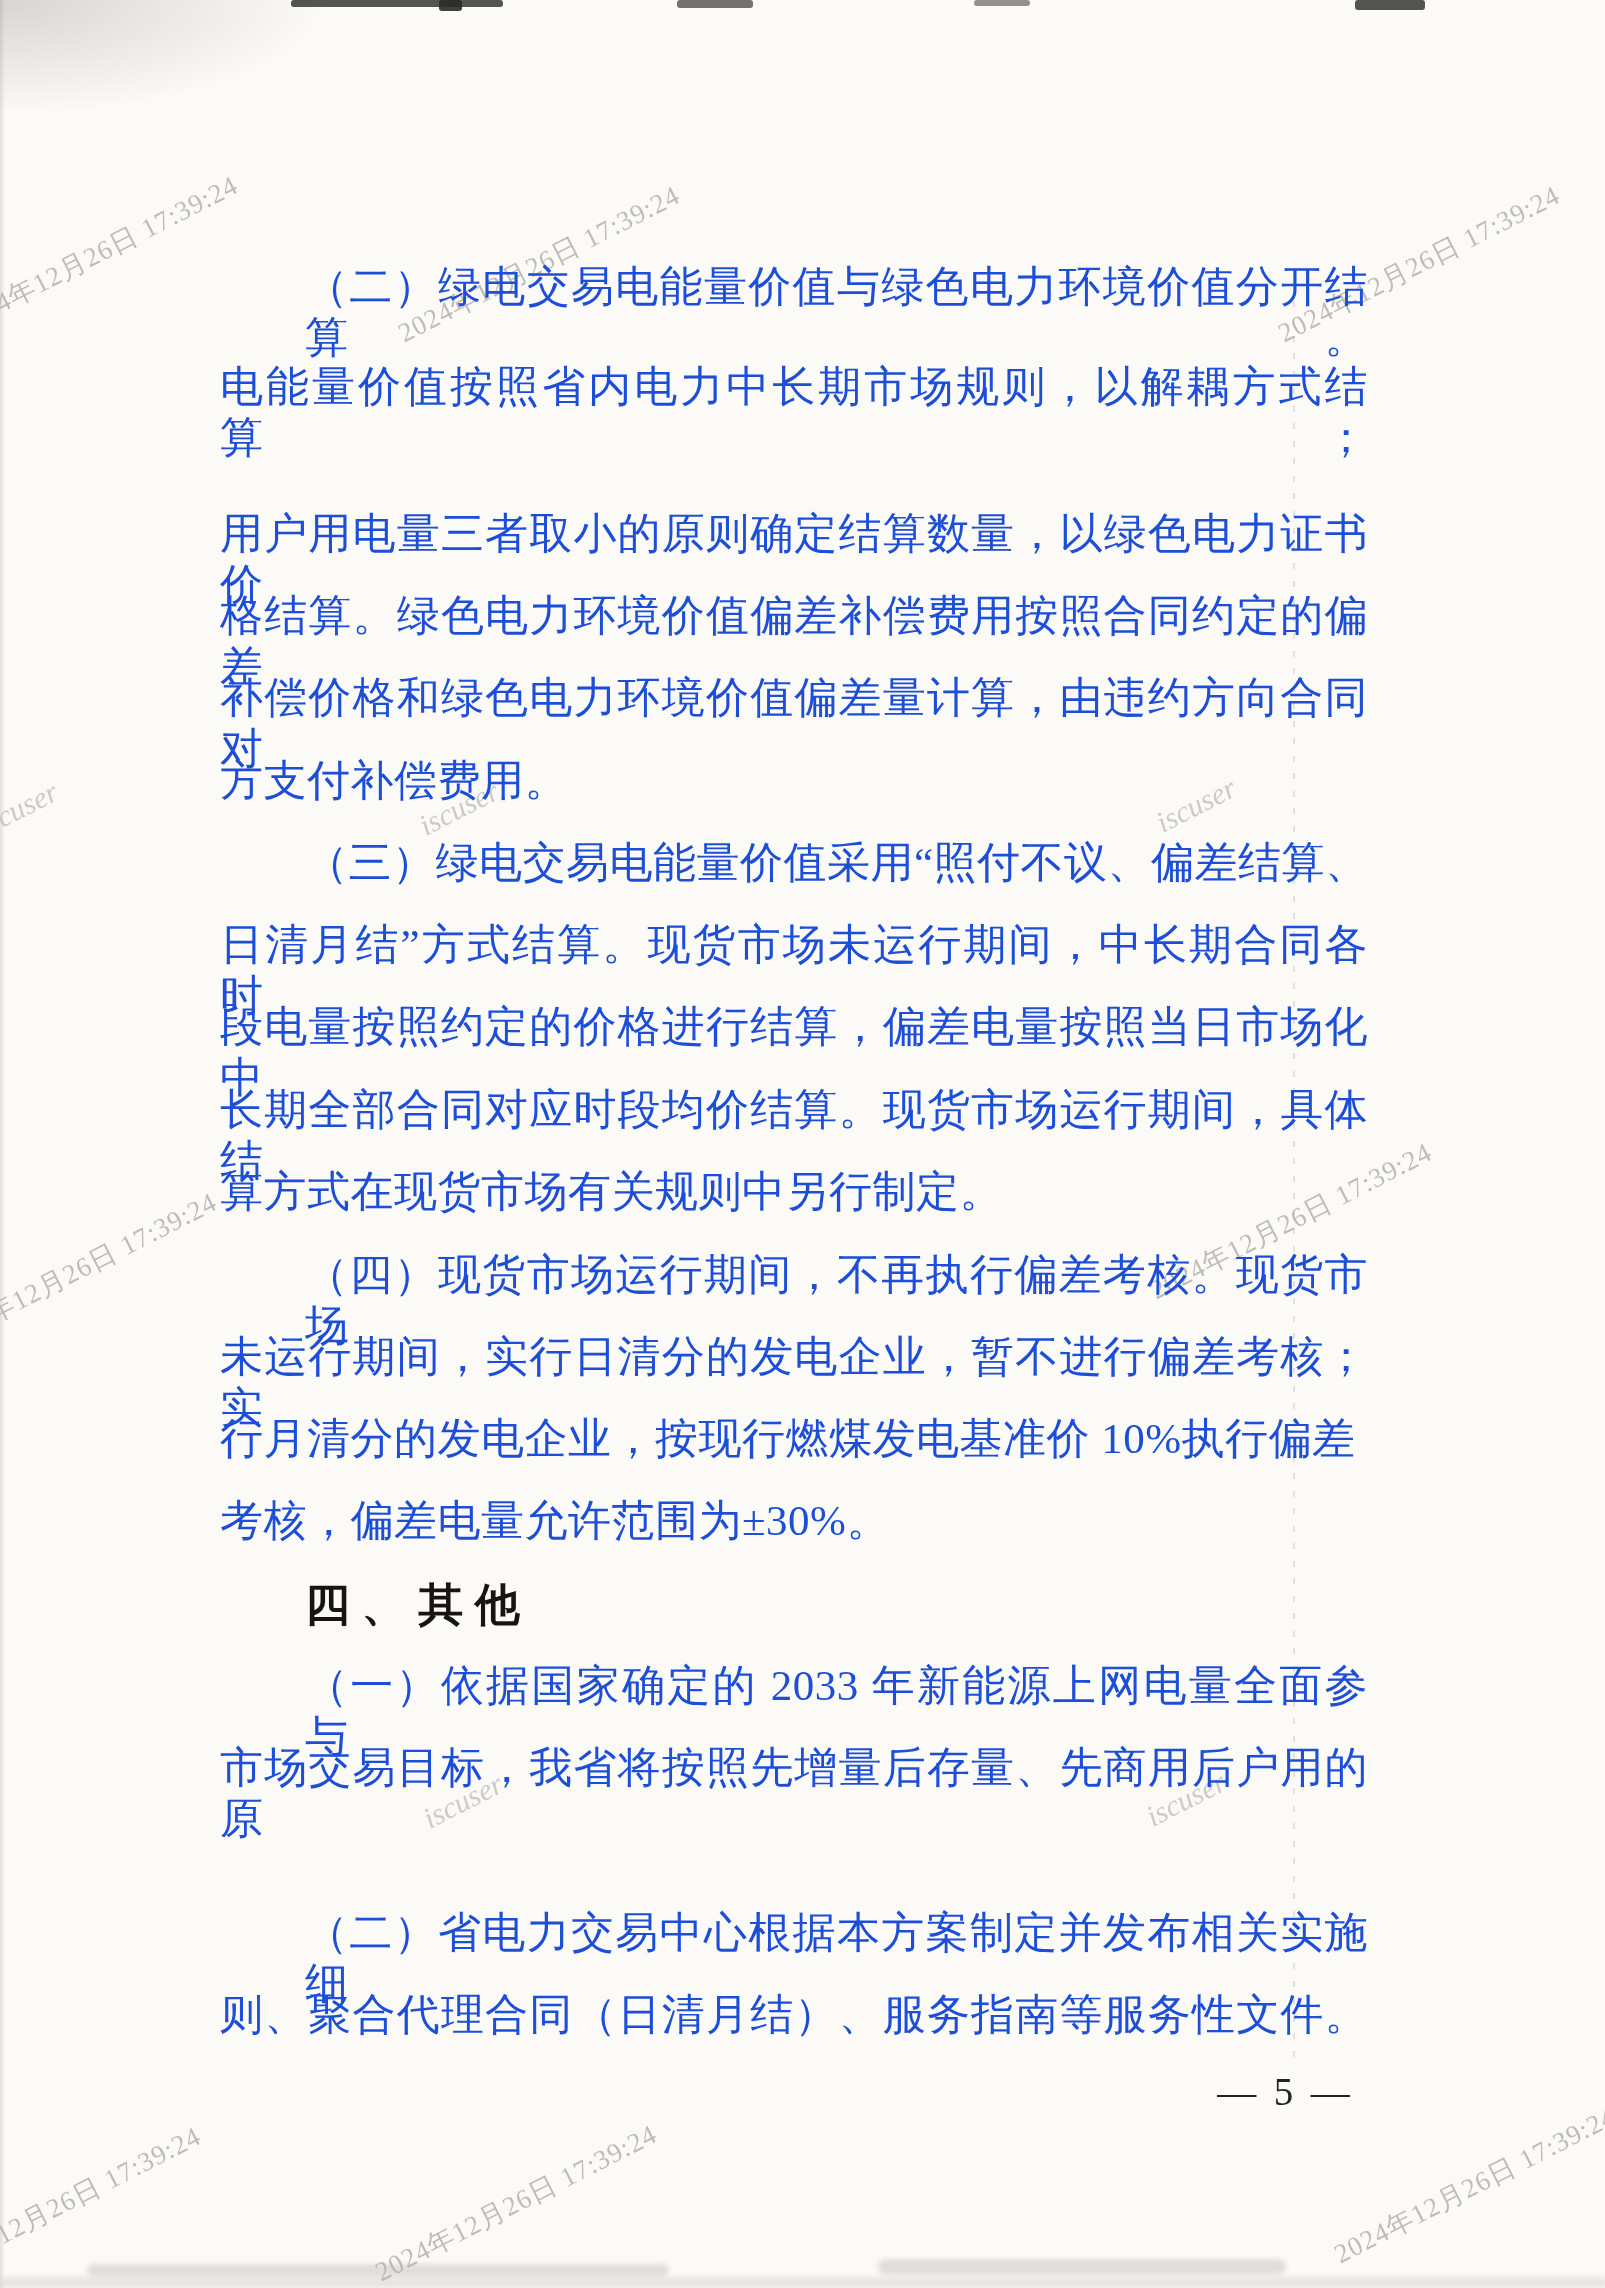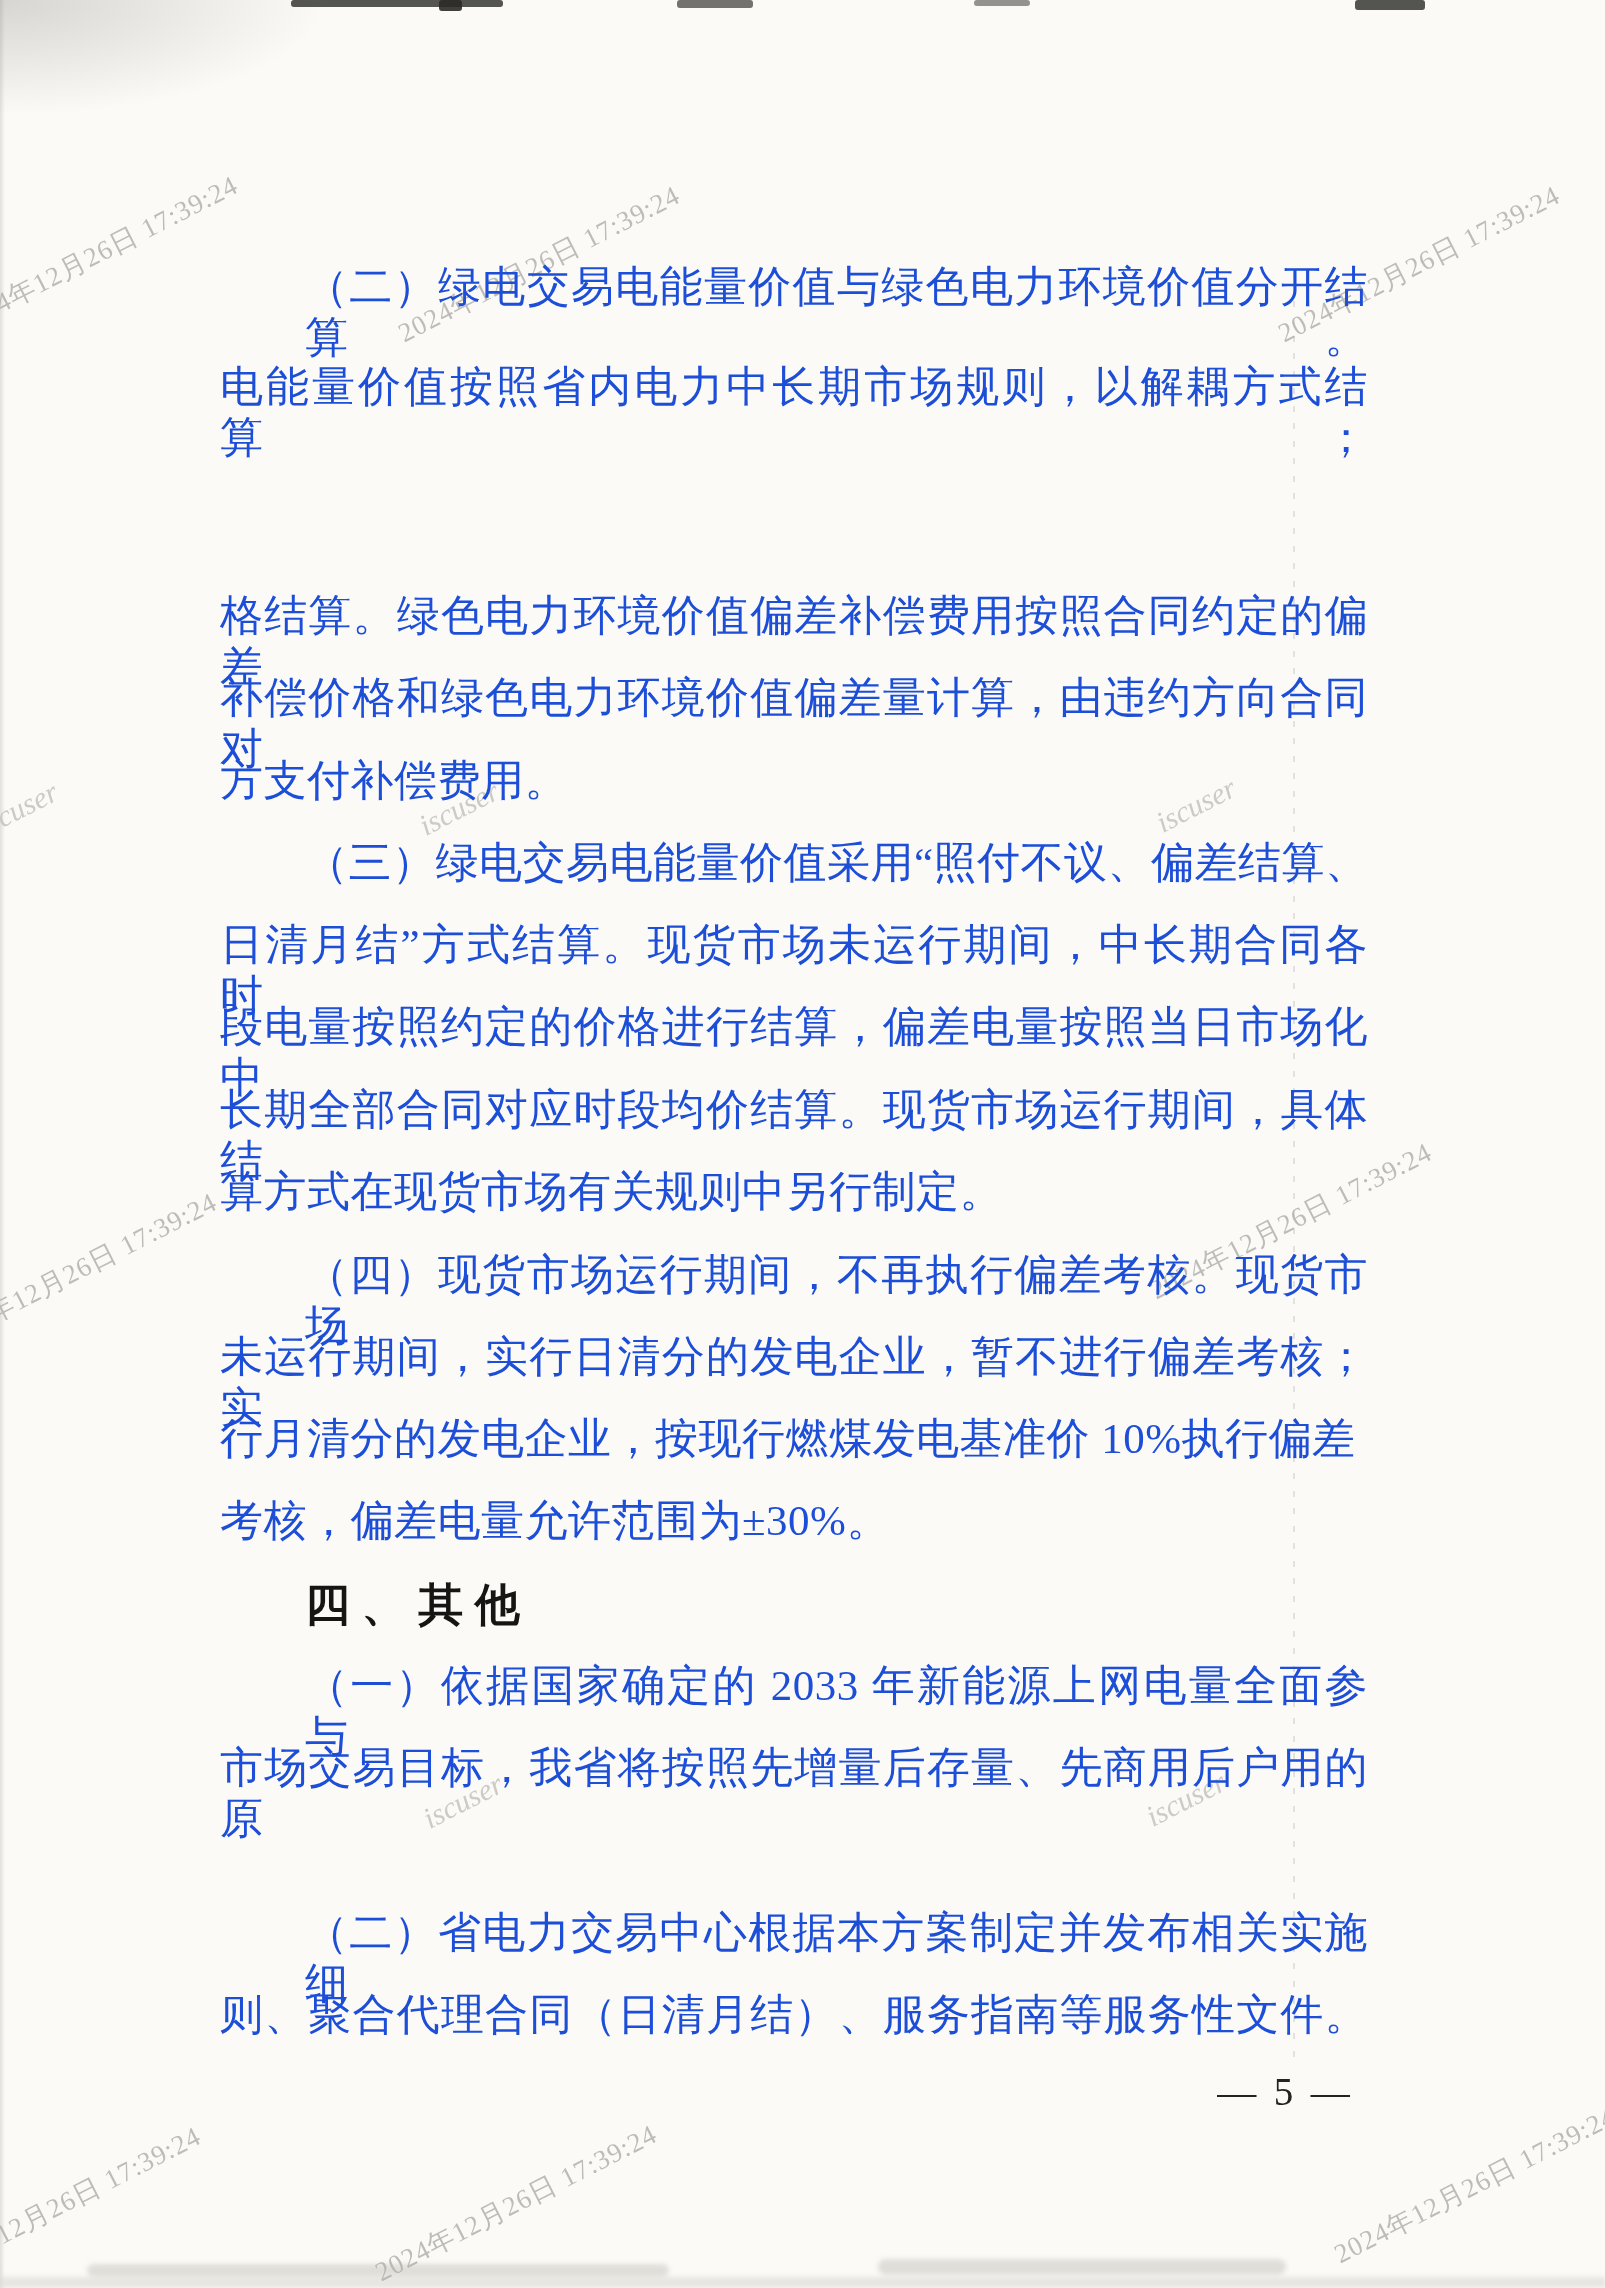--- a/index.html
+++ b/index.html
@@ -122,20 +122,21 @@
 
   <div class="wm wm-user" style="left:17.5px;top:809px">iscuser</div>
   <div class="wm wm-user" style="left:459px;top:808px">iscuser</div>
   <div class="wm wm-user" style="left:1196px;top:805px">iscuser</div>
   <div class="wm wm-user" style="left:463px;top:1801px">iscuser</div>
   <div class="wm wm-user" style="left:1186px;top:1799px">iscuser</div>
 
   <div class="textlayer">
     <div class="line indent just" style="top:262px">（二）绿电交易电能量价值与绿色电力环境价值分开结算。</div>
     <div class="line just" style="top:362px">电能量价值按照省内电力中长期市场规则，以解耦方式结算；</div>
+    <div class="line just" style="top:509px">用户用电量三者取小的原则确定结算数量，以绿色电力证书价</div>
     <div class="line just" style="top:591px">格结算。绿色电力环境价值偏差补偿费用按照合同约定的偏差</div>
     <div class="line just" style="top:673px">补偿价格和绿色电力环境价值偏差量计算，由违约方向合同对</div>
     <div class="line" style="top:756px">方支付补偿费用。</div>
     <div class="line indent" style="top:838px">（三）绿电交易电能量价值采用“照付不议、偏差结算、</div>
     <div class="line just" style="top:920px">日清月结”方式结算。现货市场未运行期间，中长期合同各时</div>
     <div class="line just" style="top:1085px">长期全部合同对应时段均价结算。现货市场运行期间，具体结</div>
     <div class="line just" style="top:1002px">段电量按照约定的价格进行结算，偏差电量按照当日市场化中</div>
     <div class="line" style="top:1167px">算方式在现货市场有关规则中另行制定。</div>
     <div class="line indent just" style="top:1250px">（四）现货市场运行期间，不再执行偏差考核。现货市场</div>
     <div class="line just" style="top:1332px">未运行期间，实行日清分的发电企业，暂不进行偏差考核；实</div>

